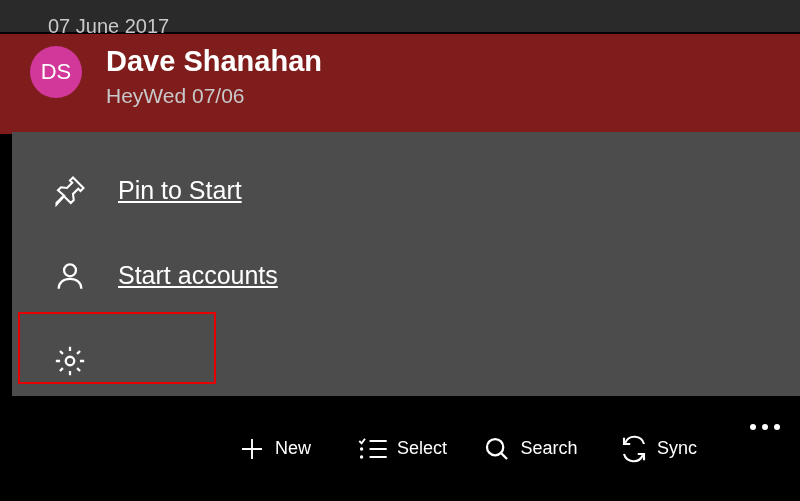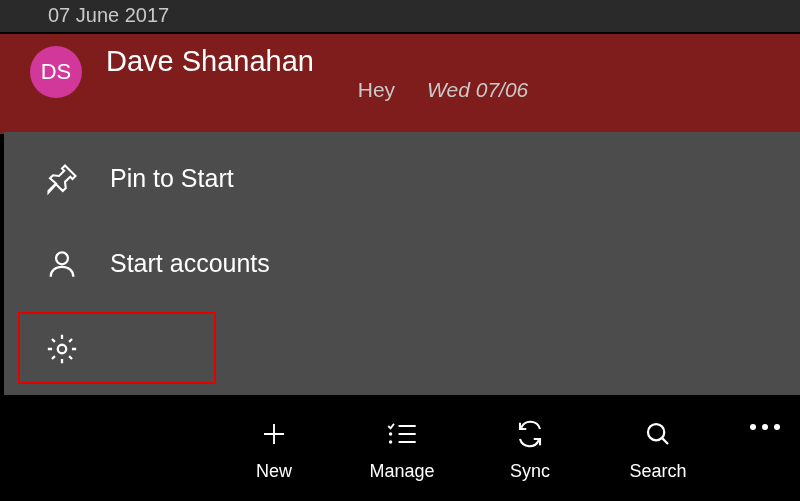--- a/index.html
+++ b/index.html
@@ -6,21 +6,21 @@
   html, body { width: 800px; height: 501px; overflow: hidden; }
   body {
     background: #000;
     font-family: "Segoe UI", Arial, sans-serif;
     color: #fff;
     position: relative;
   }
   .date-header {
     color: #c9c9c9;
     font-size: 20px;
-    padding: 4px 0 8px 48px;
+    padding: 15px 0 8px 48px;
     height: 32px;
     background: #2a2a2a;
     display: flex;
     align-items: flex-start;
   }
   .divider {
     height: 2px;
     background: #000;
   }
   .email-row {
@@ -43,47 +43,47 @@
     align-items: center;
     justify-content: center;
     font-weight: 400;
   }
   .email-content {
     margin-left: 76px;
   }
   .sender {
     font-size: 29px;
     color: #fff;
-    font-weight: 400;
+    font-weight: 700;
     line-height: 1.1;
     padding-top: 2px;
   }
   .subject-line {
     display: flex;
-    justify-content: center;
+    justify-content: flex-start;
     align-items: baseline;
-    gap: 32px;
+    margin-top: 6px;
   }
   .subject {
     font-size: 21px;
     color: #c9c9c9;
   }
   .timestamp {
     font-size: 21px;
     color: #c9c9c9;
-    font-style: italic;
   }
   .context-menu {
     position: absolute;
     top: 132px;
-    left: 4px;
+    left: 12px;
     right: 0;
     background: #4c4c4c;
-    padding-top: 4px;
+    padding-top: 16px;
     padding-bottom: 4px;
+    text-decoration: underline;
   }
   .menu-item {
     display: flex;
     align-items: center;
     height: 85px;
     padding-left: 38px;
     cursor: pointer;
   }
   .menu-item .mi-icon {
     width: 40px;
@@ -115,21 +115,20 @@
     background: #000;
     display: flex;
     align-items: center;
   }
   .toolbar-spacer {
     flex: 0 0 210px;
   }
   .tb-btn {
     width: 128px;
     display: flex;
-    flex-direction: column;
     align-items: center;
     justify-content: center;
     gap: 8px;
     cursor: pointer;
   }
   .tb-icon {
     height: 38px;
     display: flex;
     align-items: center;
     justify-content: center;
@@ -222,42 +221,42 @@
   </div>
 
   <div class="tb-btn">
     <span class="tb-icon">
       <svg width="32" height="30" viewBox="0 0 28 24" stroke="#fff" stroke-width="1.6" fill="none">
         <path d="M2 5l2 2 3-4"></path>
         <path d="M11 5h15M11 12h15M11 19h15"></path>
         <path d="M4 12h0M4 19h0" stroke-width="3" stroke-linecap="round"></path>
       </svg>
     </span>
-    <span class="tb-label">Manage</span>
+    <span class="tb-label">Select</span>
+  </div>
+
+  <div class="tb-btn">
+    <span class="tb-icon">
+      <svg width="30" height="30" viewBox="0 0 24 24" stroke="#fff" stroke-width="1.8" fill="none">
+        <circle cx="10.5" cy="10.5" r="6.5"></circle>
+        <path d="M20 20l-4.5-4.5"></path>
+      </svg>
+    </span>
+    <span class="tb-label">Search</span>
   </div>
 
   <div class="tb-btn">
     <span class="tb-icon">
       <svg width="30" height="30" viewBox="0 0 24 24" stroke="#fff" stroke-width="1.7" fill="none">
         <path d="M20 8A8 8 0 0 0 5 7"></path>
         <path d="M4 16a8 8 0 0 0 15 1"></path>
         <path d="M4 3v5h5M20 21v-5h-5"></path>
       </svg>
     </span>
     <span class="tb-label">Sync</span>
   </div>
 
-  <div class="tb-btn">
-    <span class="tb-icon">
-      <svg width="30" height="30" viewBox="0 0 24 24" stroke="#fff" stroke-width="1.8" fill="none">
-        <circle cx="10.5" cy="10.5" r="6.5"></circle>
-        <path d="M20 20l-4.5-4.5"></path>
-      </svg>
-    </span>
-    <span class="tb-label">Search</span>
-  </div>
-
   <div class="tb-more">
     <span class="dot"></span>
     <span class="dot"></span>
     <span class="dot"></span>
   </div>
 </div>
 
 </body></html>

